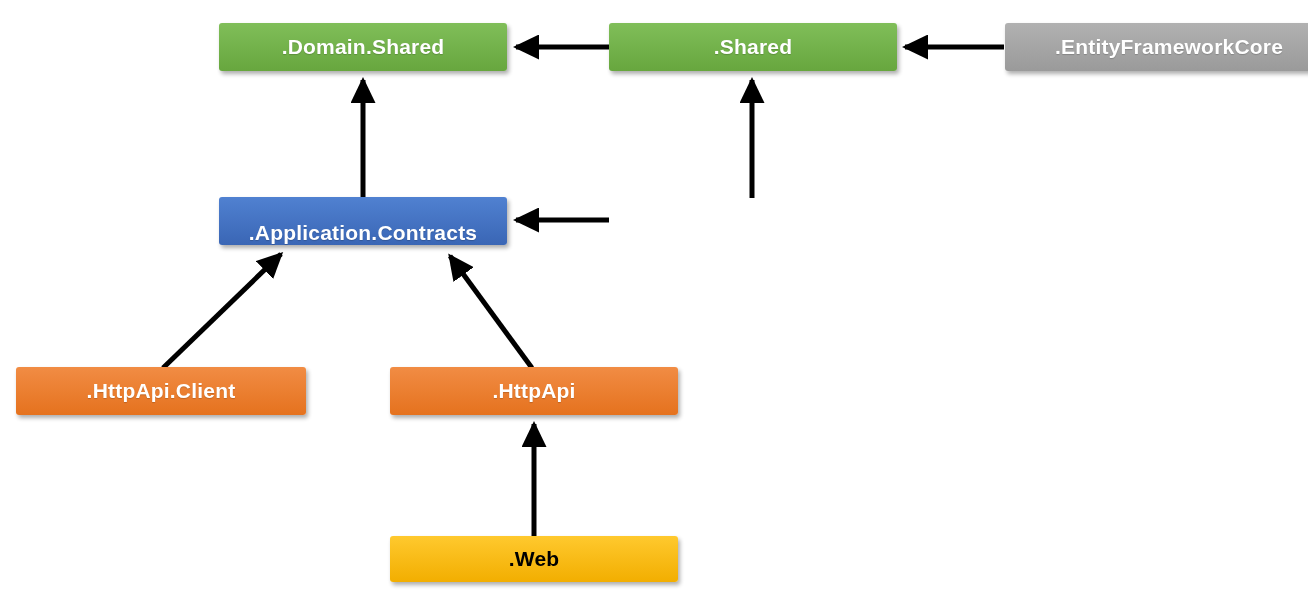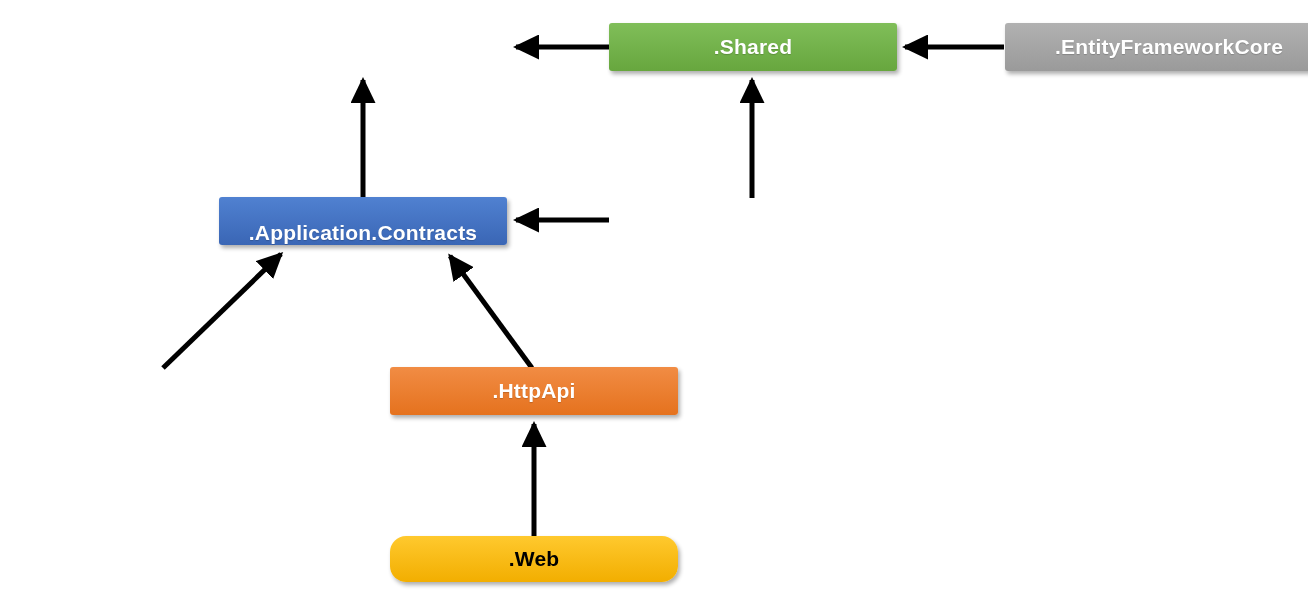--- a/index.html
+++ b/index.html
@@ -37,21 +37,21 @@
     font-weight: bold;
     font-size: 21px;
     letter-spacing: 0.2px;
     text-shadow: 0 1px 1px rgba(0,0,0,0.18);
     white-space: nowrap;
   }
   .node.green  { background: linear-gradient(180deg, #80be59 0%, #67a63e 100%); }
   .node.blue   { background: linear-gradient(180deg, #5081d1 0%, #3a66b5 100%); align-items: flex-end; }
   .node.orange { background: linear-gradient(180deg, #f18c44 0%, #e5721e 100%); }
   .node.gray   { background: linear-gradient(180deg, #b1b1b1 0%, #9a9a9a 100%); padding-left: 20px; }
-  .node.yellow { background: linear-gradient(180deg, #ffc92e 0%, #f2ae00 100%); color: #000000; text-shadow: none; border-radius: 16px; }
+  .node.yellow { background: linear-gradient(180deg, #ffc92e 0%, #f2ae00 100%); color: #000000; text-shadow: none; }
 
   #n-domain-shared        { left: 219px; top: 23px;  }
   #n-domain               { left: 609px; top: 23px;  }
   #n-efcore               { left: 1005px; top: 23px; }
   #n-app-contracts        { left: 219px; top: 197px; }
   #n-application          { left: 609px; top: 196px; }
   #n-httpapi-client       { left: 16px;  top: 367px; width: 290px; }
   #n-httpapi              { left: 390px; top: 367px; text-align: right; }
   #n-web                  { left: 390px; top: 536px; height: 46px; }
 </style>
@@ -69,34 +69,40 @@
     <line x1="609" y1="47" x2="516" y2="47" stroke="#000000" stroke-width="5" marker-end="url(#ah)"></line>
     <line x1="1004" y1="47" x2="905" y2="47" stroke="#000000" stroke-width="5" marker-end="url(#ah)"></line>
     <line x1="363" y1="199" x2="363" y2="80" stroke="#000000" stroke-width="5" marker-end="url(#ah)"></line>
     <line x1="752" y1="198" x2="752" y2="80" stroke="#000000" stroke-width="5" marker-end="url(#ah)"></line>
     <line x1="609" y1="220" x2="516" y2="220" stroke="#000000" stroke-width="5" marker-end="url(#ah)"></line>
     <line x1="163" y1="368" x2="281" y2="254" stroke="#000000" stroke-width="5" marker-end="url(#ah)"></line>
     <line x1="532" y1="368" x2="450" y2="256" stroke="#000000" stroke-width="5" marker-end="url(#ah)"></line>
     <line x1="534" y1="538" x2="534" y2="424" stroke="#000000" stroke-width="5" marker-end="url(#ah)"></line>
   </svg>
 
+  <div class="node green" id="n-domain-shared">
+    <span>.Domain.Shared</span>
+  </div>
 
   <div class="node green" id="n-domain">
     <span>.Shared</span>
   </div>
 
   <div class="node gray" id="n-efcore">
     <span>.EntityFrameworkCore</span>
   </div>
 
   <div class="node blue" id="n-app-contracts">
     <span>.Application.Contracts</span>
   </div>
 
 
+  <div class="node orange" id="n-httpapi-client">
+    <span>.HttpApi.Client</span>
+  </div>
 
   <div class="node orange" id="n-httpapi">
     <span>.HttpApi</span>
   </div>
 
   <div class="node yellow" id="n-web">
     <span>.Web</span>
   </div>
 
 </div>

